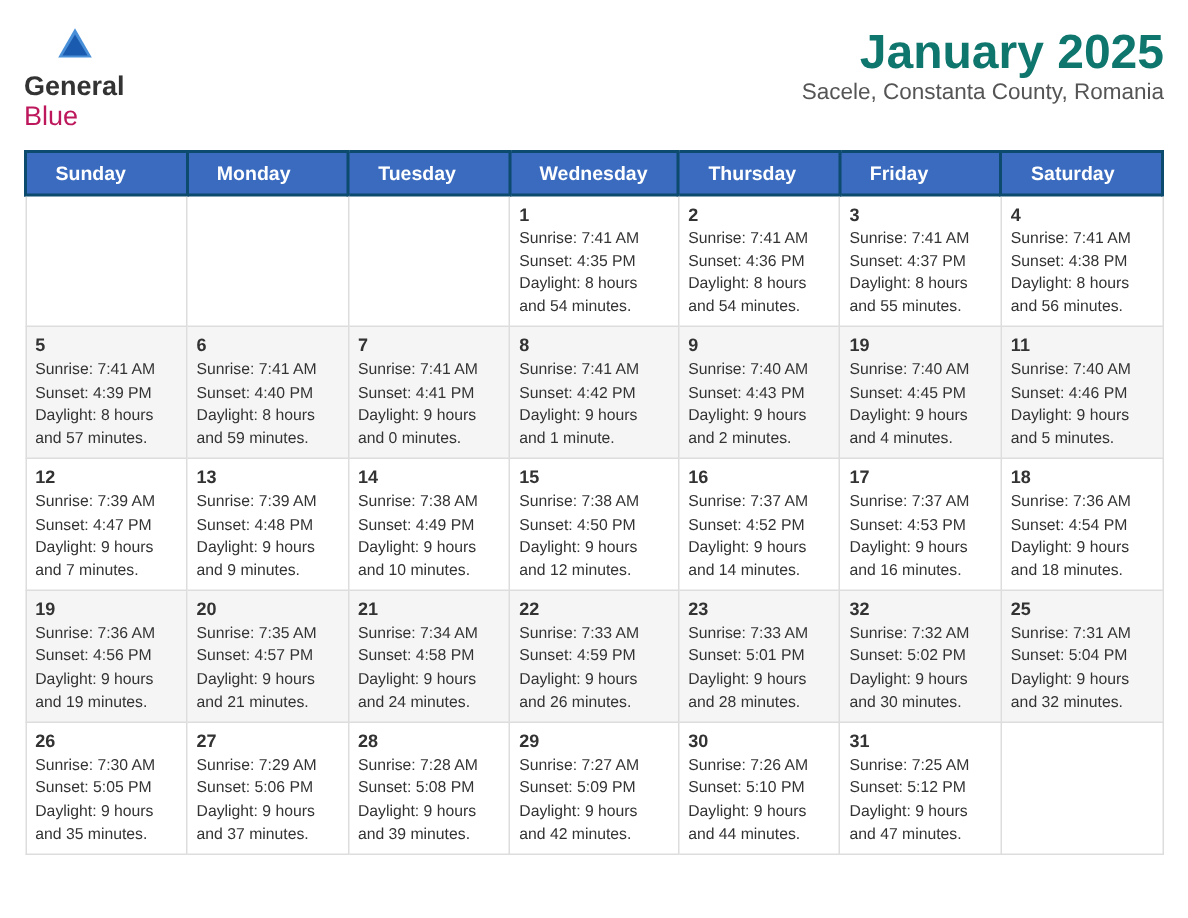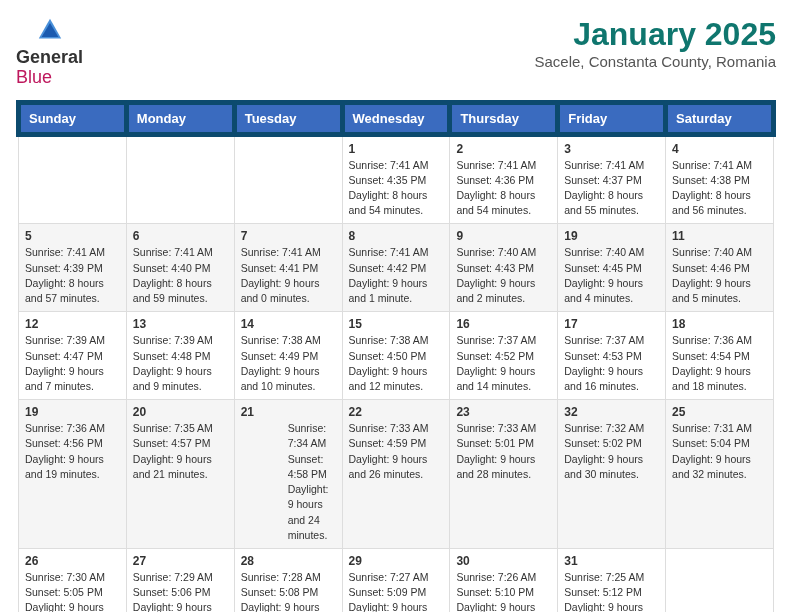--- a/index.html
+++ b/index.html
@@ -56,23 +56,23 @@
     .calendar {
       width: 100%;
       border-collapse: collapse;
       border: 1px solid #ccc;
     }
     .calendar th {
       background-color: #3a6bbf;
       color: #fff;
       font-size: 13px;
       font-weight: bold;
-      padding: 6px 8px;
+      padding: 6px 19px;
       text-align: left;
-      border: 5px solid #0c4a6e;
+      border: 2px solid #0c4a6e;
     }
     .calendar td {
       vertical-align: top;
       padding: 5px 6px;
       border: 1px solid #ddd;
       font-size: 10.5px;
       color: #333;
       background: #fff;
       width: 107px;
       min-height: 85px;
@@ -272,21 +272,21 @@
         </td>
         <td>
           <span class="day-number">20</span>
           <div class="day-info" style="white-space: pre-line;">Sunrise: 7:35 AM
 Sunset: 4:57 PM
 Daylight: 9 hours
 and 21 minutes.</div>
         </td>
         <td>
           <span class="day-number">21</span>
-          <div class="day-info" style="white-space: pre-line; margin-left: 47px;">Sunrise: 7:34 AM
+          <div class="day-info" style="white-space: pre-line;">Sunrise: 7:34 AM
 Sunset: 4:58 PM
 Daylight: 9 hours
 and 24 minutes.</div>
         </td>
         <td>
           <span class="day-number">22</span>
           <div class="day-info" style="white-space: pre-line;">Sunrise: 7:33 AM
 Sunset: 4:59 PM
 Daylight: 9 hours
 and 26 minutes.</div>

